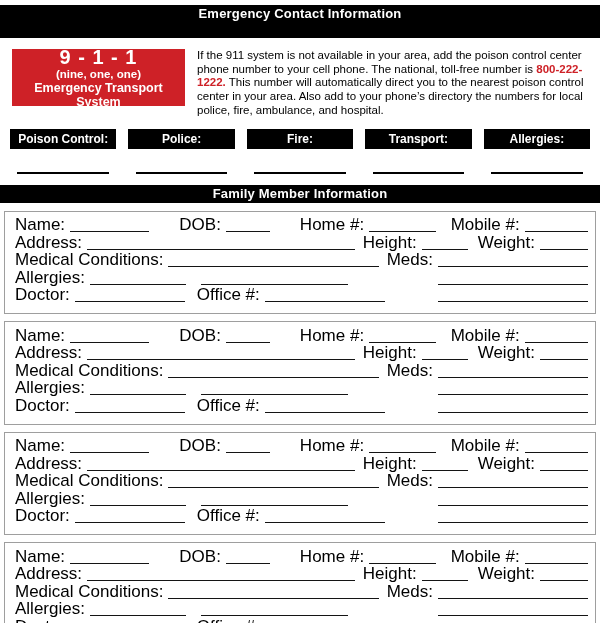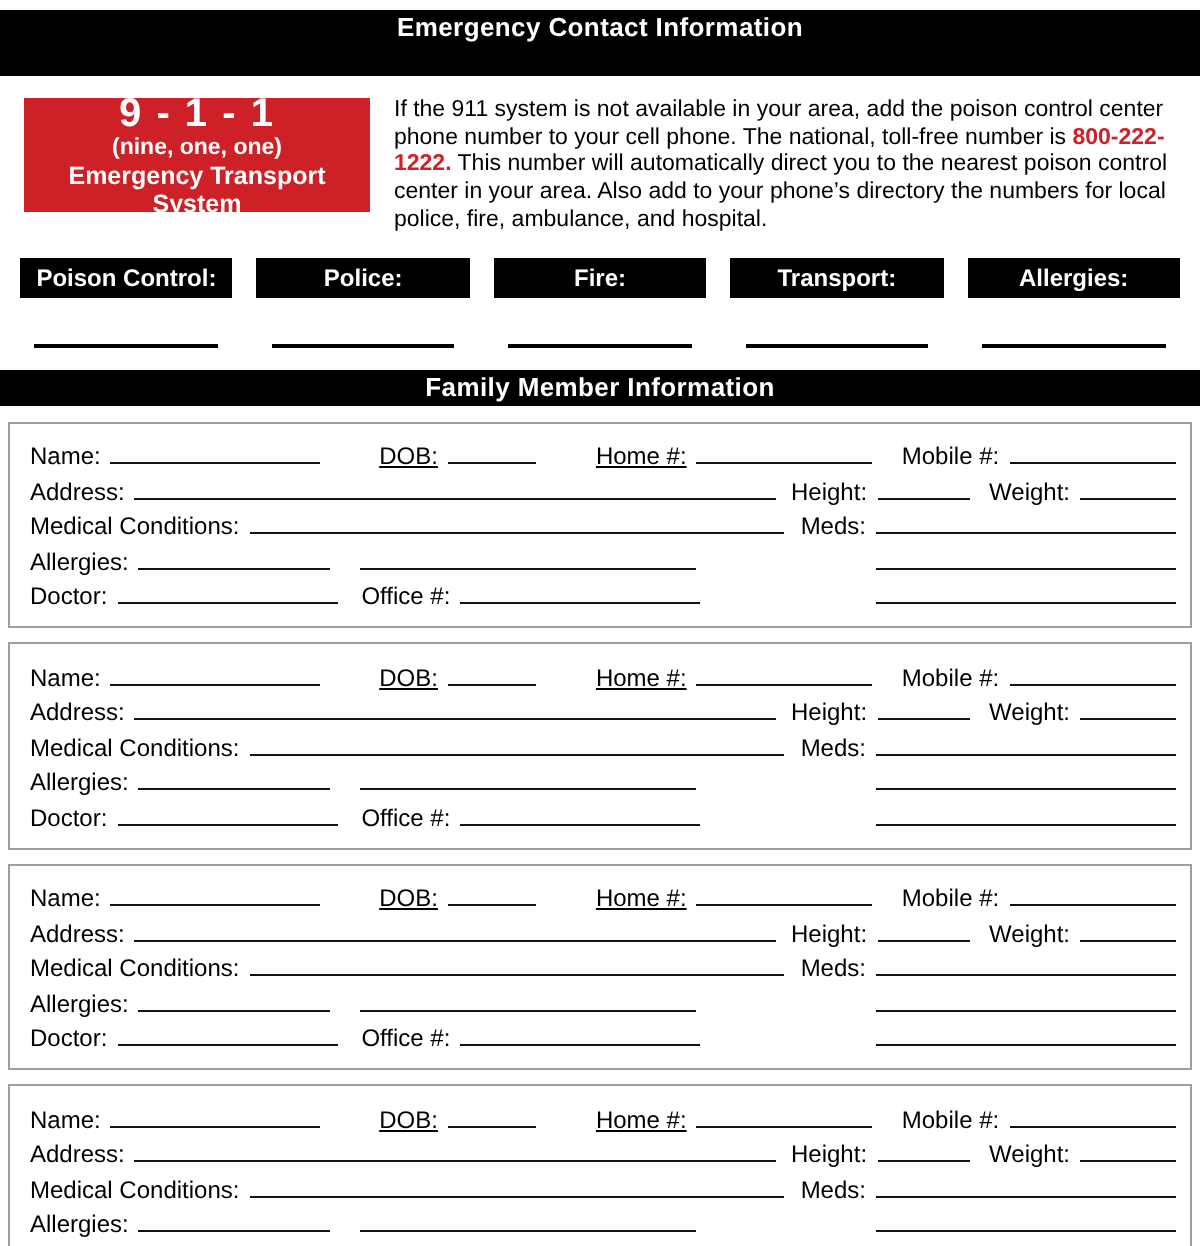--- a/index.html
+++ b/index.html
@@ -39,28 +39,28 @@
   .clines { display:flex; gap:12px; margin:23px 10px 0 10px; height:2px; }
   .cline-cell { flex:1; display:flex; justify-content:center; }
   .cline { width:86%; height:2px; background:#000; }
 
   
   .members { margin:8px 4px 0 4px; }
   .member {
     border:1px solid #9e9e9e; background:#fff;
     padding:6px 7px 8px 10px; margin-bottom:7px;
   }
-  .frow { display:flex; align-items:flex-end; height:17.5px; font-size:12px; }
+  .frow { display:flex; align-items:flex-end; height:17.5px; font-size:17px; }
   .lbl { white-space:nowrap; padding-right:5px; }
   .ln  { display:block; height:0; border-bottom:1px solid #141414;
          align-self:flex-end; margin-bottom:3px; }
   .ml8  { margin-left:8px; }
   .ml10 { margin-left:10px; }
   .ml12 { margin-left:12px; }
-  .ml13 { margin-left:30px;text-decoration:underline; }
+  .ml13 { margin-left:30px; }
   .ml15 { margin-left:15px; }
   .w44  { width:44px;  min-width:44px; }
   .w46  { width:46px;  min-width:46px; }
   .w48  { width:48px;  min-width:48px; }
   .w96  { width:96px;  min-width:96px; }
   .w110 { width:110px; min-width:110px; }
   .w120 { width:120px; min-width:120px; }
   .w150 { width:150px; min-width:150px; }
   .sp90 { width:90px;  min-width:90px; }
   .spf  { flex:1; }

